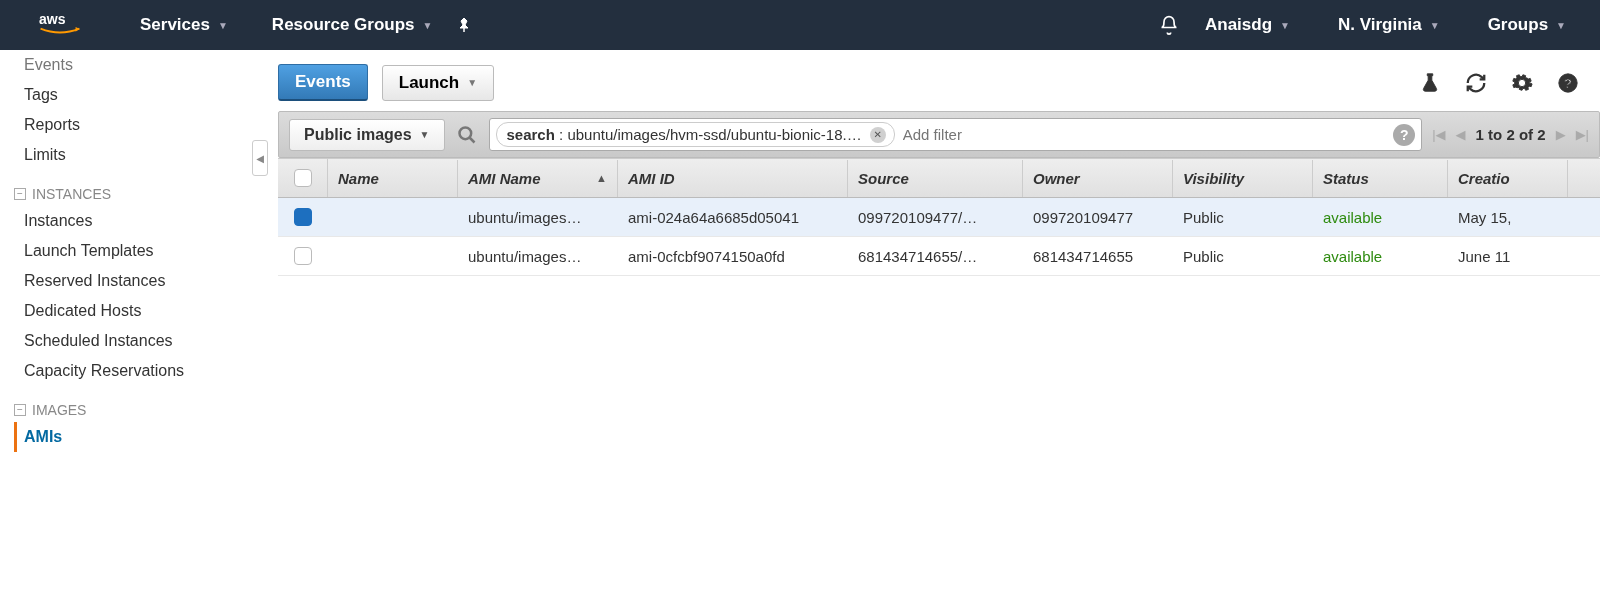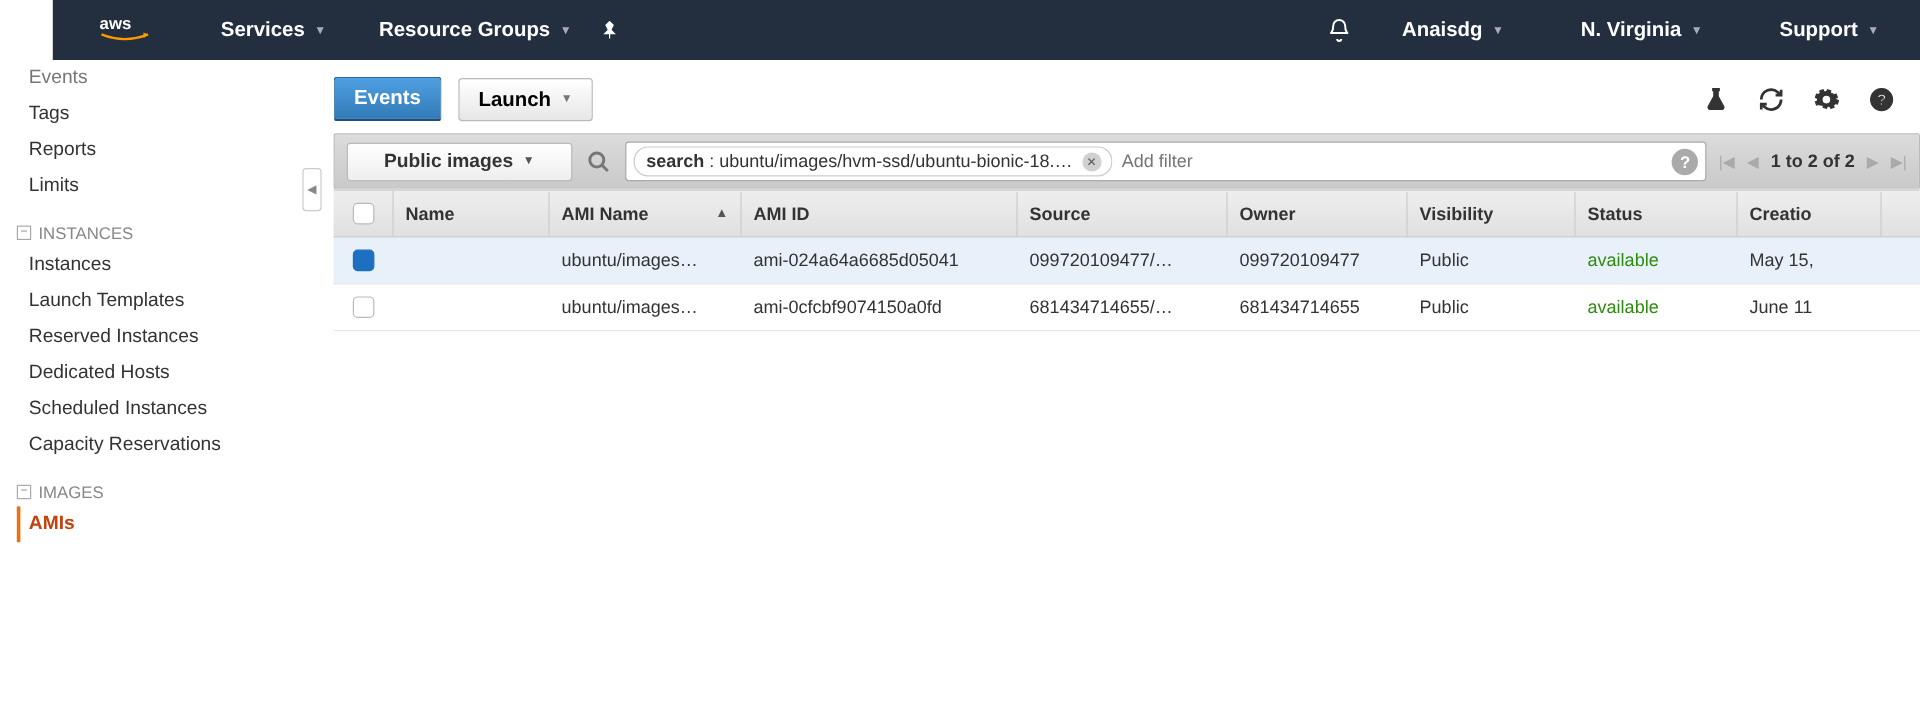--- a/index.html
+++ b/index.html
@@ -1,56 +1,56 @@
 <!DOCTYPE html>
 <html><head>
 <meta charset="utf-8">
 <style>
 * { box-sizing: border-box; margin: 0; padding: 0; }
 body { font-family: "Amazon Ember", "Helvetica Neue", Arial, sans-serif; font-size: 14px; color: #333; background: #fff; width: 1600px; }
-.top-nav { background: #232f3e; height: 50px; display: flex; align-items: center; padding: 0 12px; color: #fff; margin-left: 44px; }
+.top-nav { background: #232f3e; height: 50px; display: flex; align-items: center; padding: 0 12px; color: #fff; }
 .logo { margin: 0 28px 0 18px; }
 .logo svg { height: 28px; }
 .nav-link { color: #fff; font-size: 17px; font-weight: 700; display: flex; align-items: center; gap: 8px; padding: 0 22px; cursor: pointer; }
 .nav-spacer { flex: 1; }
 .nav-icon { width: 20px; height: 20px; display: inline-flex; align-items: center; justify-content: center; cursor: pointer; }
-.nav-right { display: flex; align-items: center; gap: 20px; }
+.nav-right { display: flex; align-items: center; gap: 4px; }
 .chev { font-size: 10px; color: #aab; }
 .layout { display: flex; }
 .sidebar { width: 260px; padding: 0 0 0 14px; color: #444; font-size: 16px; position: relative; }
 .sidebar .collapse-handle { position: absolute; right: -8px; top: 90px; width: 16px; height: 36px; background: #fff; border: 1px solid #ccc; border-radius: 3px; display: flex; align-items: center; justify-content: center; font-size: 10px; color: #888; cursor: pointer; }
 .sidebar ul { list-style: none; }
 .sidebar li { padding: 6px 10px; cursor: pointer; color: #333; }
 .sidebar li.cut { color: #777; }
 .sidebar .section { margin-top: 12px; }
 .sidebar .sect-head { display: flex; align-items: center; gap: 6px; color: #888; font-size: 14px; padding: 4px 0; cursor: pointer; }
 .sidebar .sect-head .box { width: 12px; height: 12px; border: 1px solid #aaa; display: flex; align-items: center; justify-content: center; font-size: 10px; line-height: 1; color: #888; }
-.sidebar li.active { border-left: 3px solid #ec7211; font-weight: 700; color: #c2410c; padding-left: 7px; }
+.sidebar li.active { border-left: 3px solid #ec7211; font-weight: 700; color: #0369a1; padding-left: 7px; }
 .main { flex: 1; padding: 14px 0 0 18px; min-width: 0; }
 .toolbar { display: flex; align-items: center; gap: 14px; margin-bottom: 10px; padding-right: 20px; }
 .btn { border: 1px solid #bbb; border-radius: 3px; padding: 7px 16px; font-size: 17px; font-weight: 700; background: linear-gradient(#fff, #e7e7e7); cursor: pointer; display: inline-flex; align-items: center; gap: 8px; }
 .btn.primary { background: linear-gradient(#4FA0E2, #337ab7); color: #fff; border-color: #2e6da4; border-bottom: 2px solid #1c4f7c; }
 .tb-spacer { flex: 1; }
 .tb-icons { display: flex; gap: 22px; align-items: center; }
 .ic { width: 24px; height: 24px; display: inline-flex; align-items: center; justify-content: center; cursor: pointer; color: #333; }
 .filter-bar { display: flex; align-items: center; gap: 10px; background: linear-gradient(#dcdcdc, #c9c9c9); border: 1px solid #bbb; border-radius: 2px; padding: 6px 10px; margin-right: 0; }
-.scope-btn { background: linear-gradient(#fff,#eee); border: 1px solid #bbb; border-radius: 3px; padding: 6px 30px; font-size: 16px; font-weight: 700; display: inline-flex; align-items: center; gap: 8px; cursor: pointer; }
+.scope-btn { background: linear-gradient(#fff,#eee); border: 1px solid #bbb; border-radius: 3px; padding: 6px 14px; font-size: 16px; font-weight: 700; display: inline-flex; align-items: center; gap: 8px; cursor: pointer; }
 .search-ic { color: #666; }
 .filter-box { flex: 1; display: flex; align-items: center; background: #fff; border: 1px solid #aaa; border-radius: 3px; padding: 3px 6px; min-width: 0; }
 .tag { background: #fff; border: 1px solid #ccc; border-radius: 12px; padding: 3px 8px 3px 10px; display: inline-flex; align-items: center; gap: 8px; font-size: 15px; max-width: 420px; overflow: hidden; white-space: nowrap; }
 .tag .x { width: 16px; height: 16px; background: #d0d0d0; border-radius: 50%; display: inline-flex; align-items: center; justify-content: center; font-size: 10px; color: #555; flex-shrink: 0; cursor: pointer; }
 .filter-input { flex: 1; border: none; padding: 4px 8px; font-size: 15px; outline: none; min-width: 60px; }
 .help-circ { width: 22px; height: 22px; border-radius: 50%; background: #aaa; color: #fff; display: inline-flex; align-items: center; justify-content: center; font-size: 14px; font-weight: 700; cursor: pointer; }
 .pager { display: flex; align-items: center; gap: 10px; font-size: 15px; }
 .pager .arrow { color: #aaa; cursor: pointer; font-size: 13px; }
 .pager .range { font-weight: 700; }
 .table { margin-top: 0; }
 .thead { background: linear-gradient(#eee, #e0e0e0); border-top: 1px solid #ccc; border-bottom: 1px solid #bbb; display: flex; align-items: center; font-weight: 700; font-size: 15px; color: #333; }
 .th, .td { padding: 10px 10px; border-right: 1px solid transparent; overflow: hidden; white-space: nowrap; text-overflow: ellipsis; }
-.thead .th { border-right: 1px solid #ccc; }
+.thead .th { border-right: 1px solid #ccc; font-style: italic; }
 .c-check { width: 50px; display: flex; align-items: center; justify-content: center; }
 .c-name { width: 130px; }
 .c-aminame { width: 160px; }
 .c-amiid { width: 230px; }
 .c-source { width: 175px; }
 .c-owner { width: 150px; }
 .c-vis { width: 140px; }
 .c-status { width: 135px; }
 .c-date { width: 120px; }
 .sort-ic { margin-left: auto; font-size: 11px; color: #555; }
@@ -97,21 +97,21 @@
     </div>
     <div class="nav-link">
       <span>Anaisdg</span>
       <span class="chev">▼</span>
     </div>
     <div class="nav-link">
       <span>N. Virginia</span>
       <span class="chev">▼</span>
     </div>
     <div class="nav-link">
-      <span>Support</span>
+      <span>Groups</span>
       <span class="chev">▼</span>
     </div>
   </div>
 </div>
 
 <div class="layout">
   <div class="sidebar">
     <div class="collapse-handle">◀</div>
     <ul>
       <li class="cut">Events</li>

